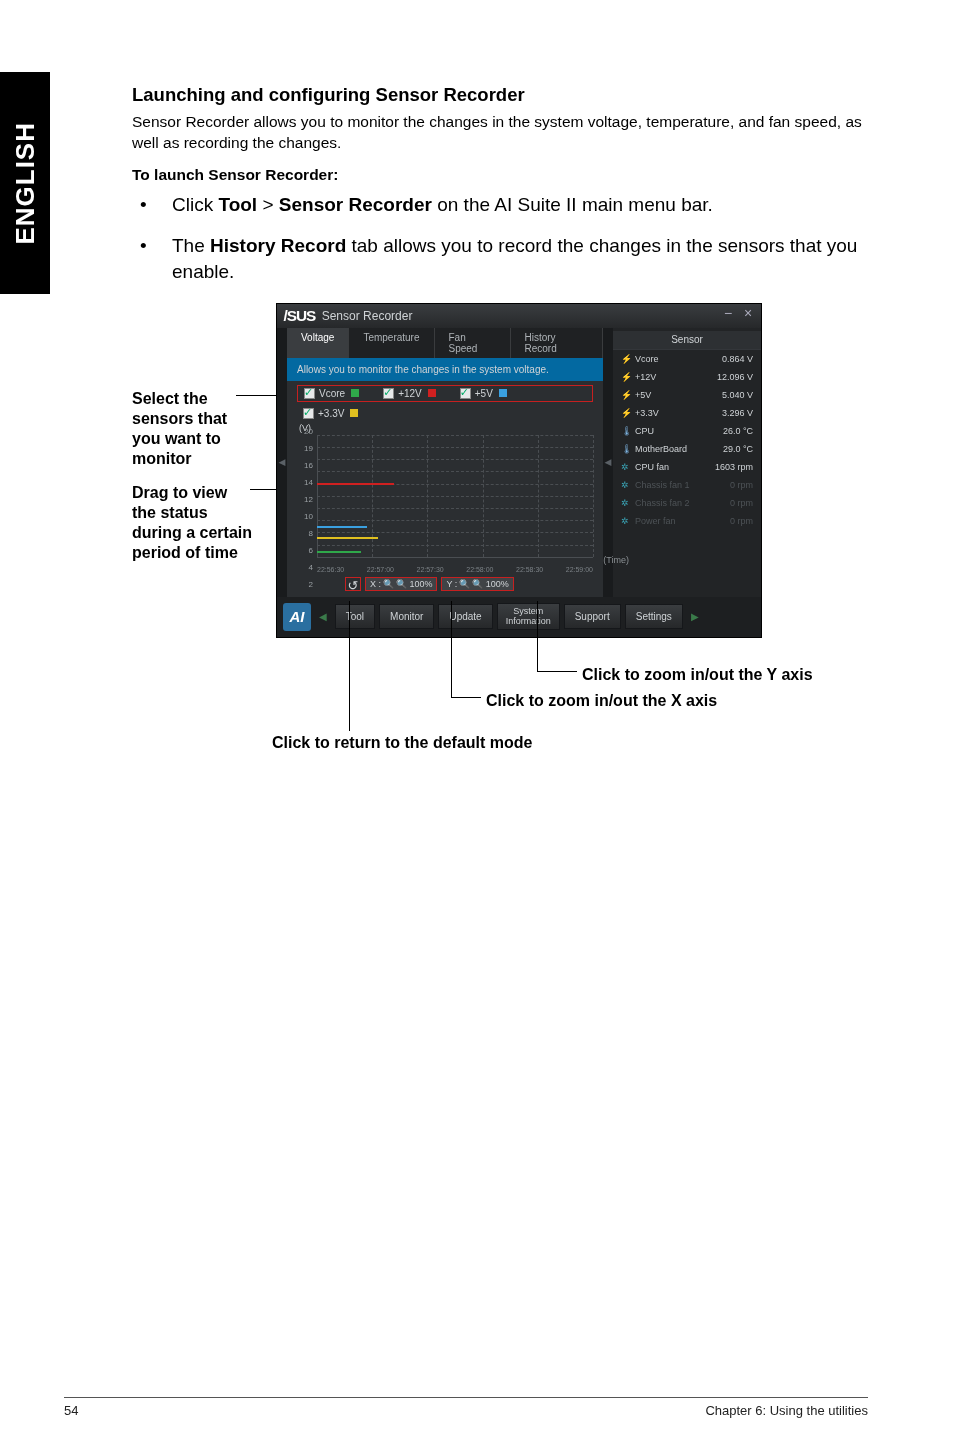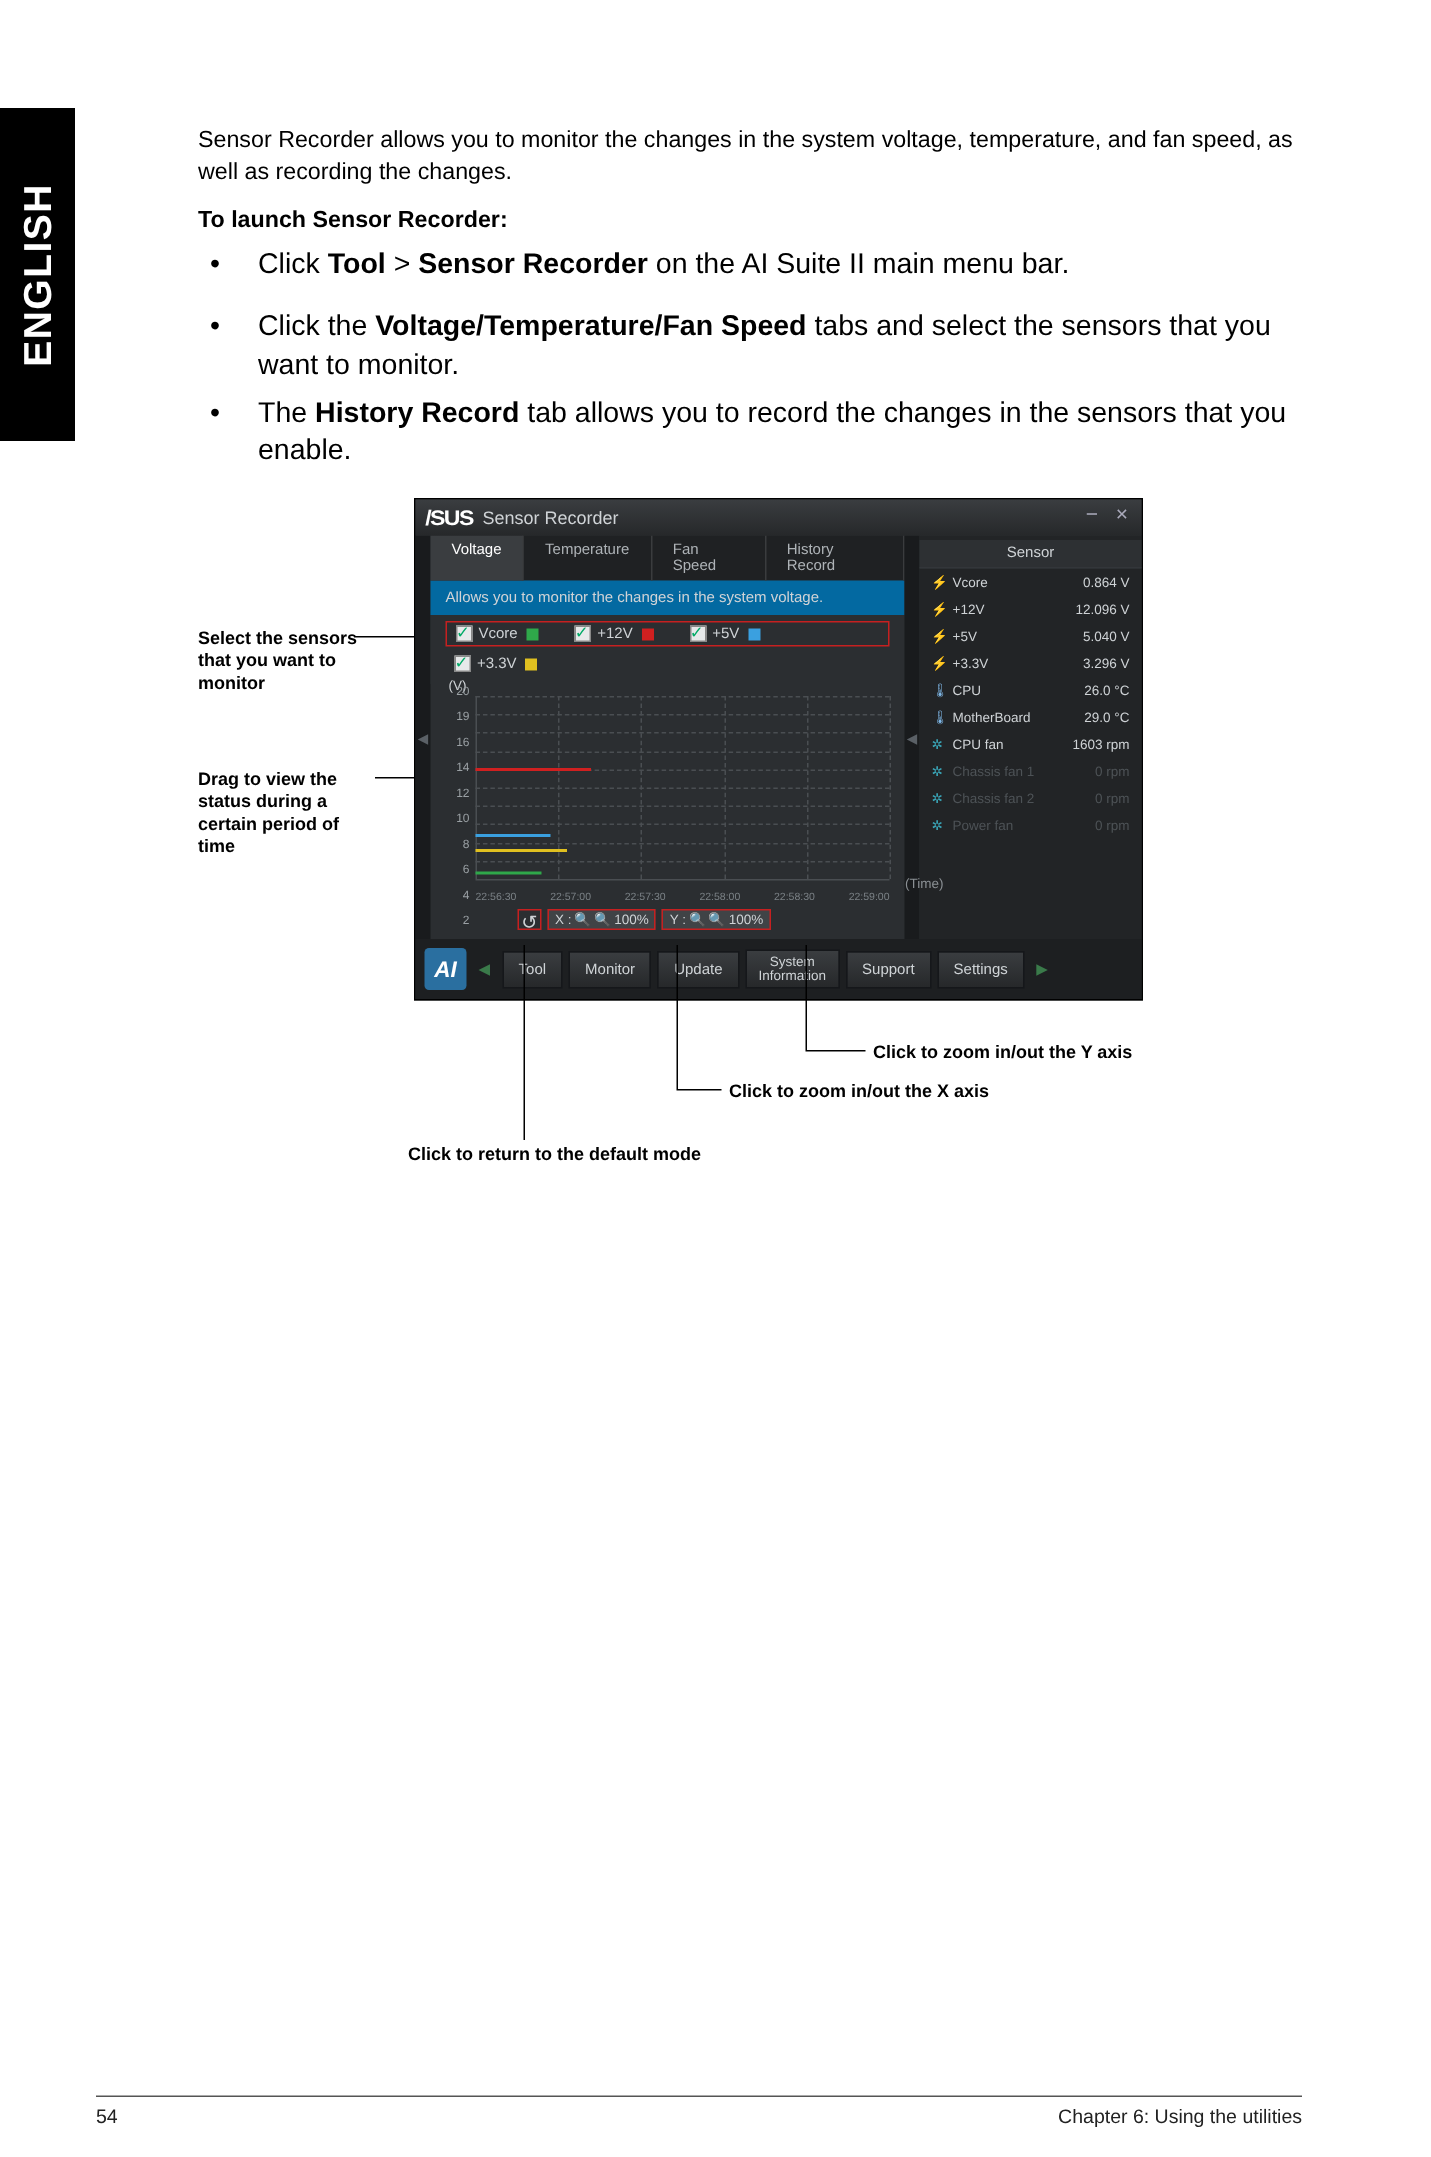--- a/index.html
+++ b/index.html
@@ -15,21 +15,21 @@
   .body-p { font-size: 15.5px; line-height: 1.35; }
   .sub-h { font-size: 15.5px; font-weight: bold; margin-bottom: 8px; margin-top: 12px; }
   ul.bul { list-style: none; padding-left: 0; margin-bottom: 16px; }
   ul.bul li { font-size: 19px; line-height: 1.35; padding-left: 40px; position: relative; margin-bottom: 6px; }
   ul.bul li::before { content: "•"; position: absolute; left: 8px; top: 0; }
   .b { font-weight: bold; }
 
   .shot-area { position: relative; margin-left: 0; margin-top: 18px; height: 480px; }
 
   
-  .cap { font-size: 12px; font-weight: bold; line-height: 1.25; position: absolute; }
+  .cap { font-size: 16px; font-weight: bold; line-height: 1.25; position: absolute; }
 
   
   .app { position: absolute; left: 144px; top: 0; width: 486px; background: #2b2e31; border: 1px solid #000; }
   .titlebar { height: 24px; background: linear-gradient(#3a3d40,#26282a); display: flex; align-items: center; color: #cfd3d6; font-size: 12px; padding-left: 8px; position: relative; }
   .titlebar .logo { font-family: Arial; font-weight: 900; letter-spacing: -1px; color: #fff; margin-right: 8px; font-size: 14px; transform: scaleX(1.1); }
   .titlebar .wbtn { position: absolute; right: 6px; top: 3px; display: flex; gap: 6px; }
   .titlebar .wbtn span { width: 14px; height: 14px; color: #aab; font-size: 14px; line-height: 12px; text-align: center; display: inline-block; }
 
   .app-body { display: flex; }
   .left-col { flex: 1; }
@@ -86,33 +86,31 @@
 </head>
 <body>
 
 <div class="page">
 
   <div class="side-tab">
     <span>ENGLISH</span>
   </div>
 
   <div class="content">
+    <h2 class="sec-title">Launching and configuring Sensor Recorder</h2>
     <p class="body-p">Sensor Recorder allows you to monitor the changes in the system voltage, temperature, and fan speed, as well as recording the changes.</p>
 
     <p class="sub-h">To launch Sensor Recorder:</p>
     <ul class="bul">
       <li>
         <span>Click </span><span class="b">Tool</span><span> &gt; </span><span class="b">Sensor Recorder</span><span> on the AI Suite II main menu bar.</span>
       </li>
     </ul>
 
     <ul class="bul">
-      <li>
-        <span>Click the </span><span class="b">Voltage/Temperature/Fan Speed</span><span> tabs and select the sensors that you want to monitor.</span>
-      </li>
       <li>
         <span>The </span><span class="b">History Record</span><span> tab allows you to record the changes in the sensors that you enable.</span>
       </li>
     </ul>
 
     <div class="shot-area">
 
       <div class="cap" style="left:0; top:86px; width:122px;">Select the sensors that you want to monitor</div>
       <div class="cap" style="left:0; top:180px; width:122px;">Drag to view the status during a certain period of time</div>
 

